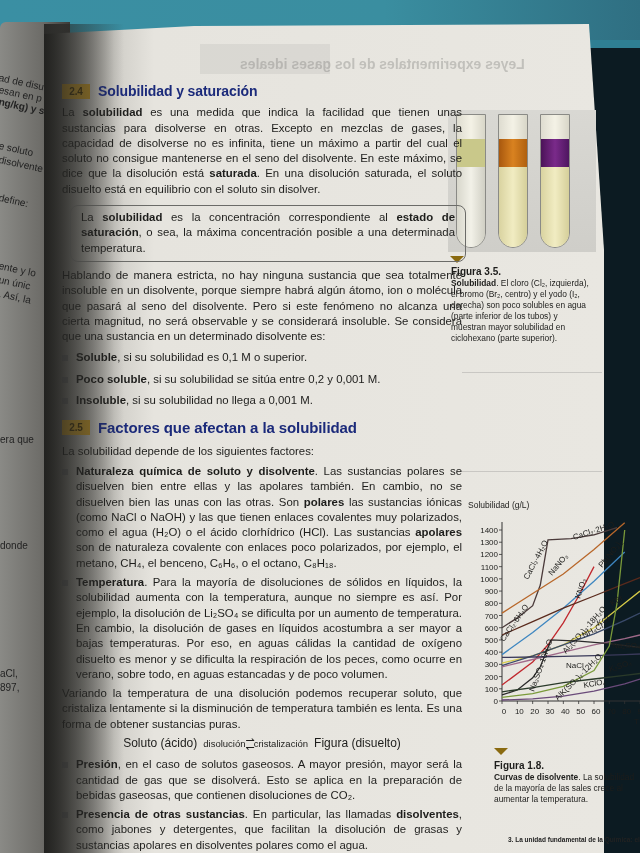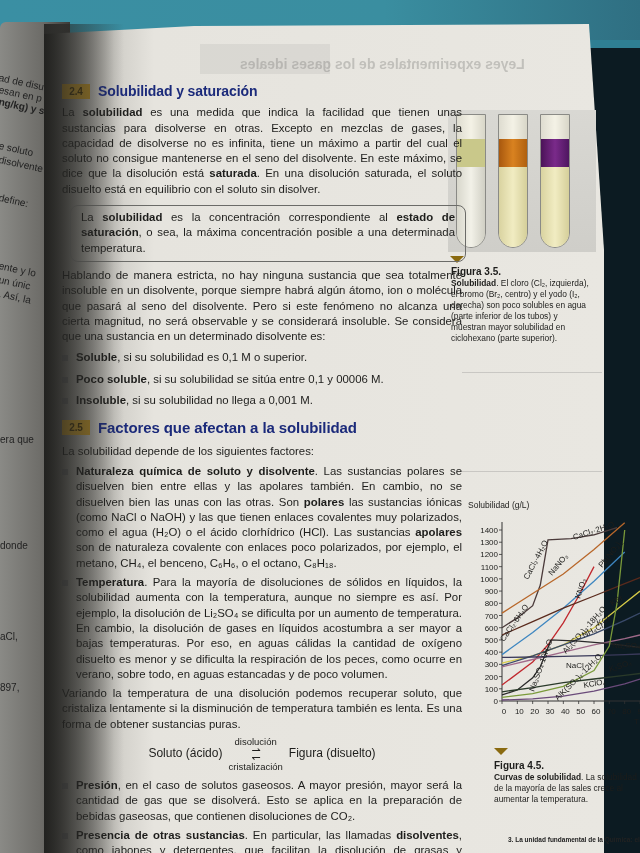--- a/index.html
+++ b/index.html
@@ -70,21 +70,21 @@
   ul.sq { list-style: none; margin-top: 6px; }
   ul.sq li { position: relative; padding-left: 14px; margin-bottom: 6px; text-align: justify; }
   ul.sq li::before {
     content: ""; position: absolute; left: 0; top: 5px; width: 6px; height: 6px; background: #555;
   }
   ul.sq.tight li { margin-bottom: 4px; }
   .eq {
     display: flex; align-items: center; justify-content: center; gap: 6px; margin: 4px 0 6px 0;
     font-size: 12px;
   }
-  .eq .arrows { display: flex; flex-direction: column; align-items: center; font-size: 9.5px; line-height: 11px; }
+  .eq .arrows { display: flex; align-items: center; font-size: 9.5px; line-height: 11px; }
   .eq .arrow-line { font-size: 11px; line-height: 7px; letter-spacing: -1px; }
   b { font-weight: bold; }
 
   
   .fig35 {
     position: absolute; left: 448px; top: 110px; width: 148px; height: 142px;
     background: linear-gradient(180deg, #d9d8d3, #cfcec9);
   }
   .tube {
     position: absolute; top: 4px; width: 30px; height: 134px;
@@ -127,21 +127,21 @@
   <div class="left-frag" style="top:62px;">esan en p</div>
   <div class="left-frag" style="top:74px;font-weight:bold;">ng/kg) y s</div>
   <div class="left-frag" style="top:118px;">e soluto</div>
   <div class="left-frag" style="top:132px;">disolvente</div>
   <div class="left-frag" style="top:170px;">define:</div>
   <div class="left-frag" style="top:238px;">ente y lo</div>
   <div class="left-frag" style="top:252px;">un únic</div>
   <div class="left-frag" style="top:266px;">. Así, la</div>
   <div class="left-frag flat" style="top:412px;">era que</div>
   <div class="left-frag flat" style="top:518px;text-align:right;">donde</div>
-  <div class="left-frag flat" style="top:609px;">aCl,</div>
+  <div class="left-frag flat" style="top:646px;">aCl,</div>
   <div class="left-frag flat" style="top:660px;">897,</div>
 </div>
 
 <div class="page"></div>
 <div class="ghost-box"></div>
 <div class="ghost-title">Leyes experimentales de los gases ideales</div>
 
 <div class="fig35">
   <div class="tube" style="left:8px;">
     <div class="upper" style="background:#c9c88a;"></div>
@@ -247,39 +247,39 @@
       <text x="104" y="172" font-size="8" fill="#1d1d1b" font-family="Liberation Sans, sans-serif" transform="rotate(0 104 172)">NaCl</text>
       <text x="72" y="196" font-size="8" fill="#1d1d1b" font-family="Liberation Sans, sans-serif" transform="rotate(-70 72 196)">Na₂SO₄·10H₂O</text>
       <text x="96" y="205" font-size="8" fill="#1d1d1b" font-family="Liberation Sans, sans-serif" transform="rotate(-45 96 205)">AlK(SO₄)₂·12H₂O</text>
       <text x="148" y="176" font-size="8" fill="#1d1d1b" font-family="Liberation Sans, sans-serif" transform="rotate(-18 148 176)">K₂SO₄</text>
       <text x="122" y="192" font-size="8" fill="#1d1d1b" font-family="Liberation Sans, sans-serif" transform="rotate(-10 122 192)">KClO₄</text>
     </svg>
 </div>
 
 <div class="fig-marker" style="left:494px;top:748px;"></div>
 <div class="caption" style="left:494px;top:760px;width:146px;">
-  <span class="fig-label">Figura 4.5.</span>
-  <b>Curvas de solubilidad</b><span>. La solubilidad de la mayoría de las sales crece al aumentar la temperatura.</span>
+  <span class="fig-label">Figura 1.8.</span>
+  <b>Curvas de disolvente</b><span>. La solubilidad de la mayoría de las sales crece al aumentar la temperatura.</span>
 </div>
 
 <div class="page-footer">3. La unidad fundamental de la Química: el mol</div>
 
 <div class="content">
   <div class="section-title">
     <span class="section-num">2.4</span>
     <span>Solubilidad y saturación</span>
   </div>
   <p class="para" id="s1-intro"><span>La </span><b>solubilidad</b><span> es una medida que indica la facilidad que tienen unas sustancias para disolverse en otras. Excepto en mezclas de gases, la capacidad de disolverse no es infinita, tiene un máximo a partir del cual el soluto no consigue mantenerse en el seno del disolvente. En este máximo, se dice que la disolución está </span><b>saturada</b><span>. En una disolución saturada, el soluto disuelto está en equilibrio con el soluto sin disolver.</span></p>
   <div class="defbox">
     <p id="s1-def"><span>La </span><b>solubilidad</b><span> es la concentración correspondiente al </span><b>estado de saturación</b><span>, o sea, la máxima concentración posible a una determinada temperatura.</span></p>
   </div>
   <p class="para">Hablando de manera estricta, no hay ninguna sustancia que sea totalmente insoluble en un disolvente, porque siempre habrá algún átomo, ion o molécula que pasará al seno del disolvente. Pero si este fenómeno no alcanza una cierta magnitud, no será observable y se considerará insoluble. Se considera que una sustancia en un determinado disolvente es:</p>
   <ul class="sq">
     <li><b>Soluble</b><span>, si su solubilidad es 0,1 M o superior.</span></li>
-    <li><b>Poco soluble</b><span>, si su solubilidad se sitúa entre 0,1 y 00006 M.</span></li>
+    <li><b>Poco soluble</b><span>, si su solubilidad se sitúa entre 0,2 y 0,001 M.</span></li>
     <li><b>Insoluble</b><span>, si su solubilidad no llega a 0,001 M.</span></li>
   </ul>
 
   <div class="section-title" style="margin-top:12px;font-size:15px;">
     <span class="section-num">2.5</span>
     <span>Factores que afectan a la solubilidad</span>
   </div>
   <p class="para" style="margin-top:8px;">La solubilidad depende de los siguientes factores:</p>
   <ul class="sq tight" style="margin-top:5px;">
     <li>

